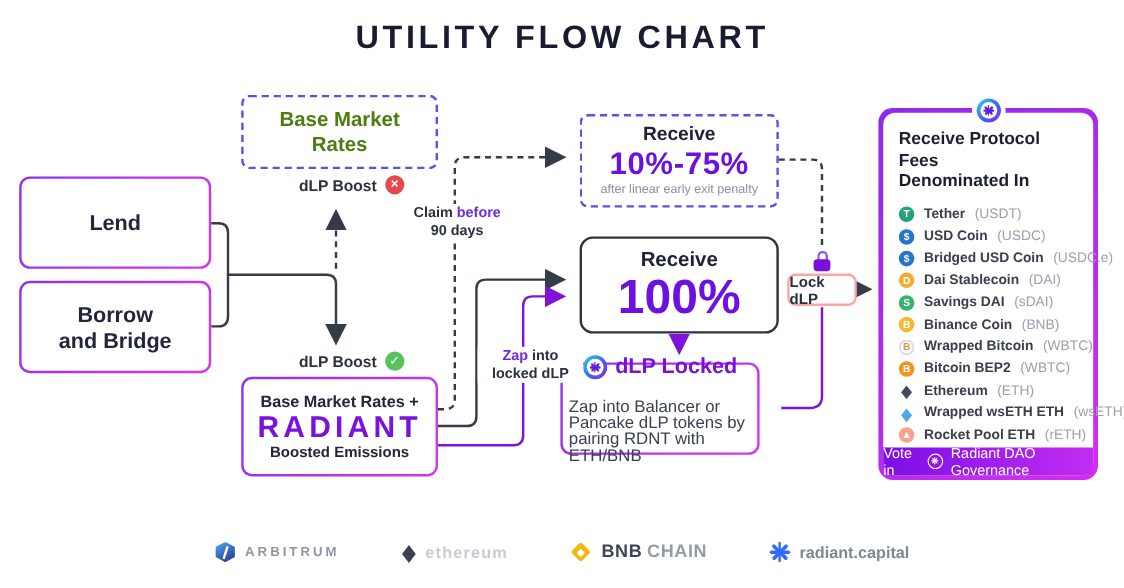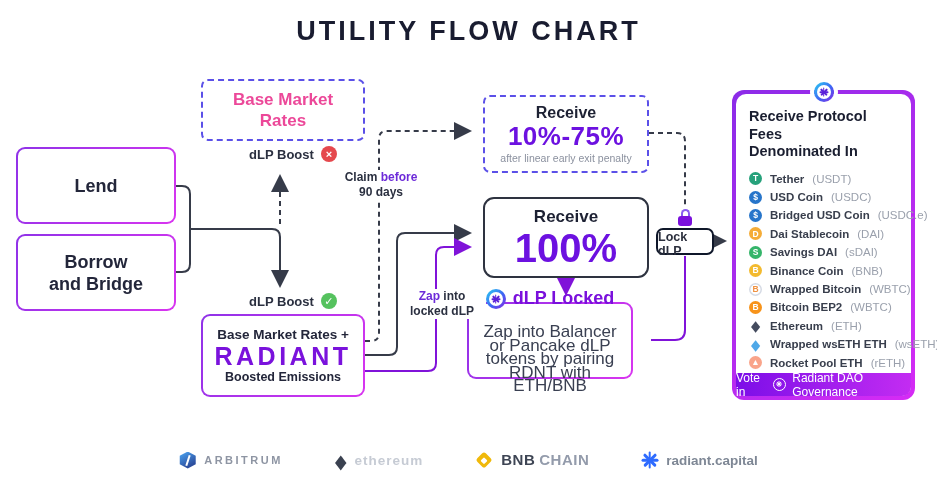--- a/index.html
+++ b/index.html
@@ -14,45 +14,45 @@
   .node{position:absolute;z-index:2;box-sizing:border-box;}
   
   .gbox{background:linear-gradient(120deg,#8f32e8,#d935f0);border-radius:9px;padding:2px;}
   .gbox .in{background:#fff;border-radius:7px;width:100%;height:100%;box-sizing:border-box;
             display:flex;flex-direction:column;align-items:center;justify-content:center;text-align:center;}
   .big-label{font-size:18px;font-weight:600;color:#23263a;line-height:22px;}
   .narrow{max-width:96px;}
   
   .dashed-box{border:2px dashed #5b50e8;border-radius:7px;background:#fff;
               display:flex;flex-direction:column;align-items:center;justify-content:center;text-align:center;}
-  .bmr-label{font-size:17px;font-weight:600;color:#ec4899;line-height:21px;max-width:122px;}
+  .bmr-label{font-size:17px;font-weight:600;color:#4d7c0f;line-height:21px;max-width:122px;}
   
   .r-line1{font-size:13.5px;font-weight:600;color:#23263a;}
   .r-brand{font-size:25px;font-weight:800;letter-spacing:3.5px;color:#7a12dc;line-height:28px;}
   .r-line2{font-size:12.5px;font-weight:600;color:#23263a;}
   
   .boost-row{display:flex;align-items:center;justify-content:center;gap:7px;
              font-size:13px;font-weight:600;color:#2b3040;z-index:2;}
   .badge{width:16px;height:16px;border-radius:50%;display:flex;align-items:center;justify-content:center;
          color:#fff;font-size:11px;font-weight:700;line-height:1;}
   .badge.no{background:#e5484d;}
   .badge.yes{background:#55c25e;}
   
   .rv-t{font-size:16px;font-weight:800;color:#1d2133;}
   .rv-val-sm{font-size:26px;font-weight:800;color:#6c11e0;letter-spacing:.5px;line-height:28px;}
   .rv-note{font-size:10.5px;color:#8b919f;margin-top:2px;}
   .solid-box{border:2.5px solid #2e3340;border-radius:11px;background:#fff;
              display:flex;flex-direction:column;align-items:center;justify-content:center;text-align:center;}
   .rv-val-lg{font-size:40px;font-weight:800;color:#6c11e0;line-height:42px;}
   
   .dl-title{display:flex;align-items:center;gap:7px;font-size:18px;font-weight:800;color:#7a10dc;}
-  .dl-desc{font-size:17px;line-height:13.5px;color:#3a4052;margin-top:16px;max-width:152px;text-align:center;}
-  
-  .lock-box{border:2px solid #0f172a;border-radius:7px;background:#fff;
-            display:flex;justify-content:center;
+  .dl-desc{font-size:14px;line-height:13.5px;color:#3a4052;margin-top:16px;max-width:152px;text-align:left;}
+  
+  .lock-box{border:2px solid #fca5a5;border-radius:7px;background:#fff;
+            display:flex;align-items:center;justify-content:center;
             font-size:12.5px;font-weight:600;color:#2b2f3d;z-index:2;}
   .lock-icon{position:absolute;left:677px;top:209px;width:16px;height:18px;z-index:2;}
   .lock-icon .shackle{position:absolute;left:3.5px;top:0;width:9px;height:9px;box-sizing:border-box;
                       border:2.5px solid #8a5cf0;border-bottom:none;border-radius:5px 5px 0 0;}
   .lock-icon .body{position:absolute;left:1px;top:7px;width:14px;height:10px;background:#7a10dc;border-radius:3px;}
   
   .edge-label{position:absolute;z-index:3;text-align:center;font-size:12px;line-height:15px;
               color:#2b3040;background:#fff;font-weight:600;}
   .edge-label .hl{color:#6d2bd9;}
   

